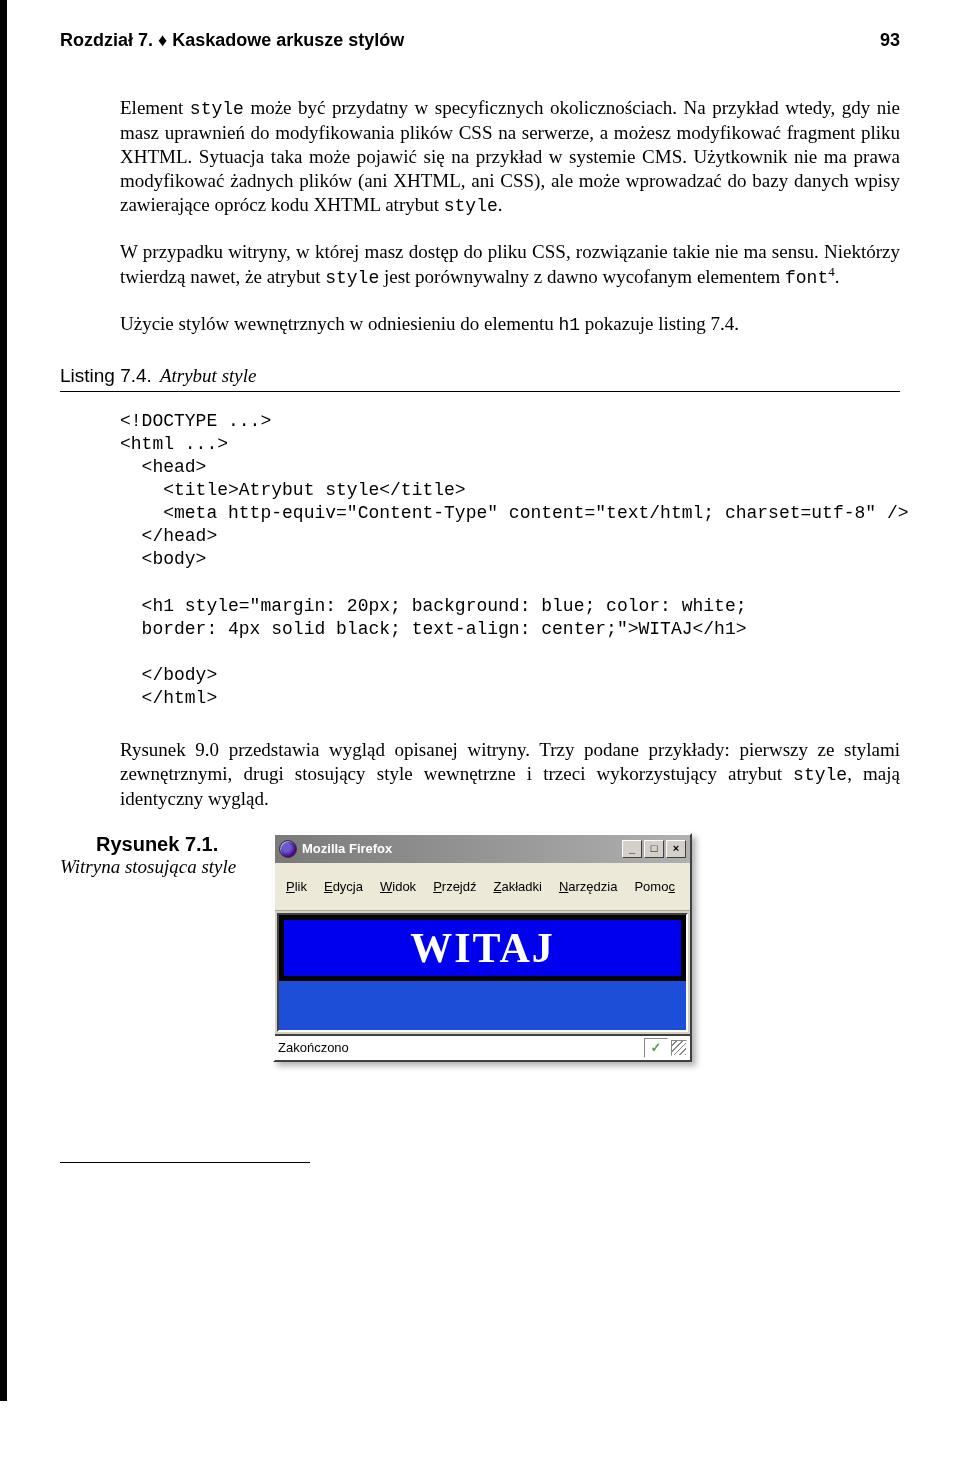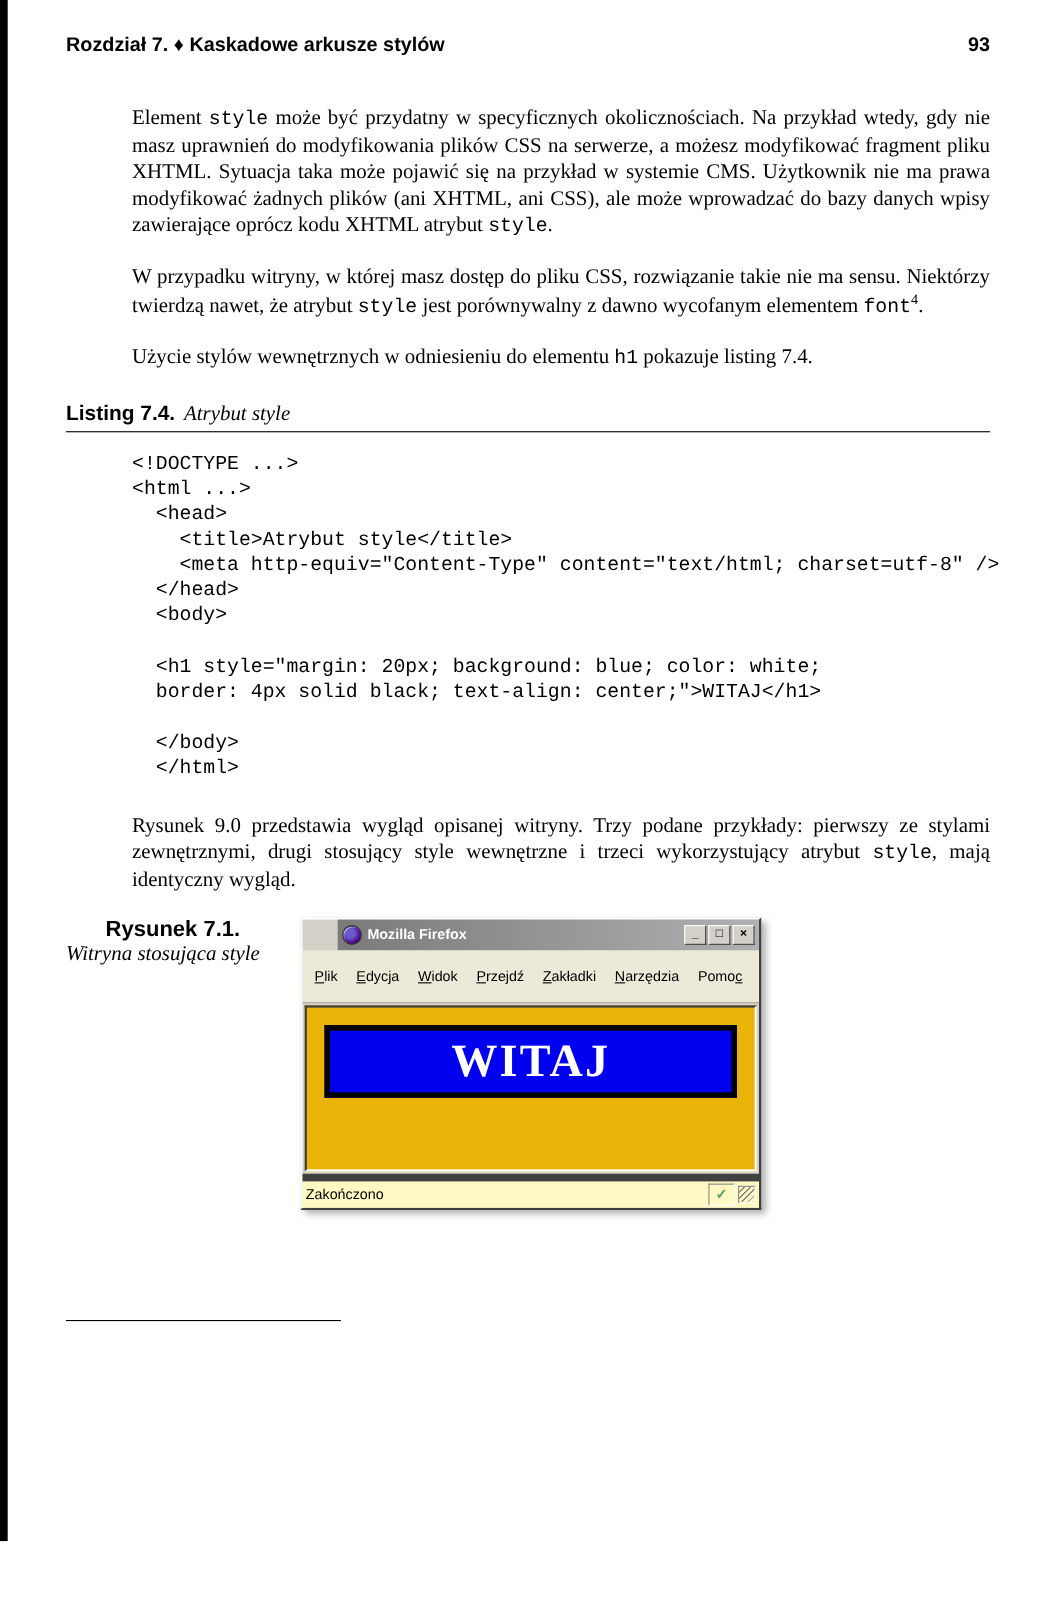--- a/index.html
+++ b/index.html
@@ -41,21 +41,21 @@
     font-size: 18px;
   }
   .listing-row {
     display: flex;
     align-items: baseline;
     margin: 28px 0 4px 0;
     gap: 8px;
   }
   .listing-label {
     font-family: Arial, Helvetica, sans-serif;
-    font-weight: bold;
+    font-weight: normal;
     font-size: 19px;
   }
   .listing-caption {
     font-style: italic;
     font-size: 19px;
   }
   .listing-hr {
     border: none;
     border-top: 1px solid #000;
     margin: 2px 0 18px 0;
@@ -100,21 +100,20 @@
     box-shadow: 4px 4px 6px rgba(0,0,0,0.3);
     font-family: Tahoma, Arial, sans-serif;
   }
   .titlebar {
     background: linear-gradient(to right, #7a7a7a, #b0b0b0);
     padding: 3px 4px;
     display: flex;
     align-items: center;
     justify-content: space-between;
     height: 22px;
-    margin-left: 32px;
   }
   .titlebar-left {
     display: flex;
     align-items: center;
     gap: 5px;
   }
   .ff-icon {
     width: 16px;
     height: 16px;
     background: radial-gradient(circle at 40% 40%, #6a5acd 30%, #4b0082 70%);
@@ -154,45 +153,44 @@
     font-size: 13px;
     border-bottom: 1px solid #aca899;
   }
   .menu-item {
     padding: 1px 7px;
   }
   .menu-item .underline {
     text-decoration: underline;
   }
   .viewport {
-    background: #eab308;
+    background: #1d4ed8;
     border: 2px solid #888;
     border-top-color: #404040;
     border-left-color: #404040;
     border-right-color: #fff;
     border-bottom-color: #fff;
     margin: 2px;
-    padding: 16px;
     min-height: 115px;
   }
   .witaj-h1 {
     margin: 0 auto;
     background: #0000ee;
     color: #fff;
     border: 5px solid #000;
     text-align: center;
     font-family: "Times New Roman", serif;
     font-weight: bold;
     font-size: 42px;
     padding: 4px 0;
     letter-spacing: 2px;
   }
   .statusbar {
-    background: #fef9c3;
-    border-top: 7px solid #404040;
+    background: #ffffff;
+    border-top: 2px solid #404040;
     padding: 2px 3px;
     font-size: 13px;
     display: flex;
     justify-content: space-between;
     align-items: center;
   }
   .status-right {
     display: flex;
     gap: 3px;
     align-items: center;

